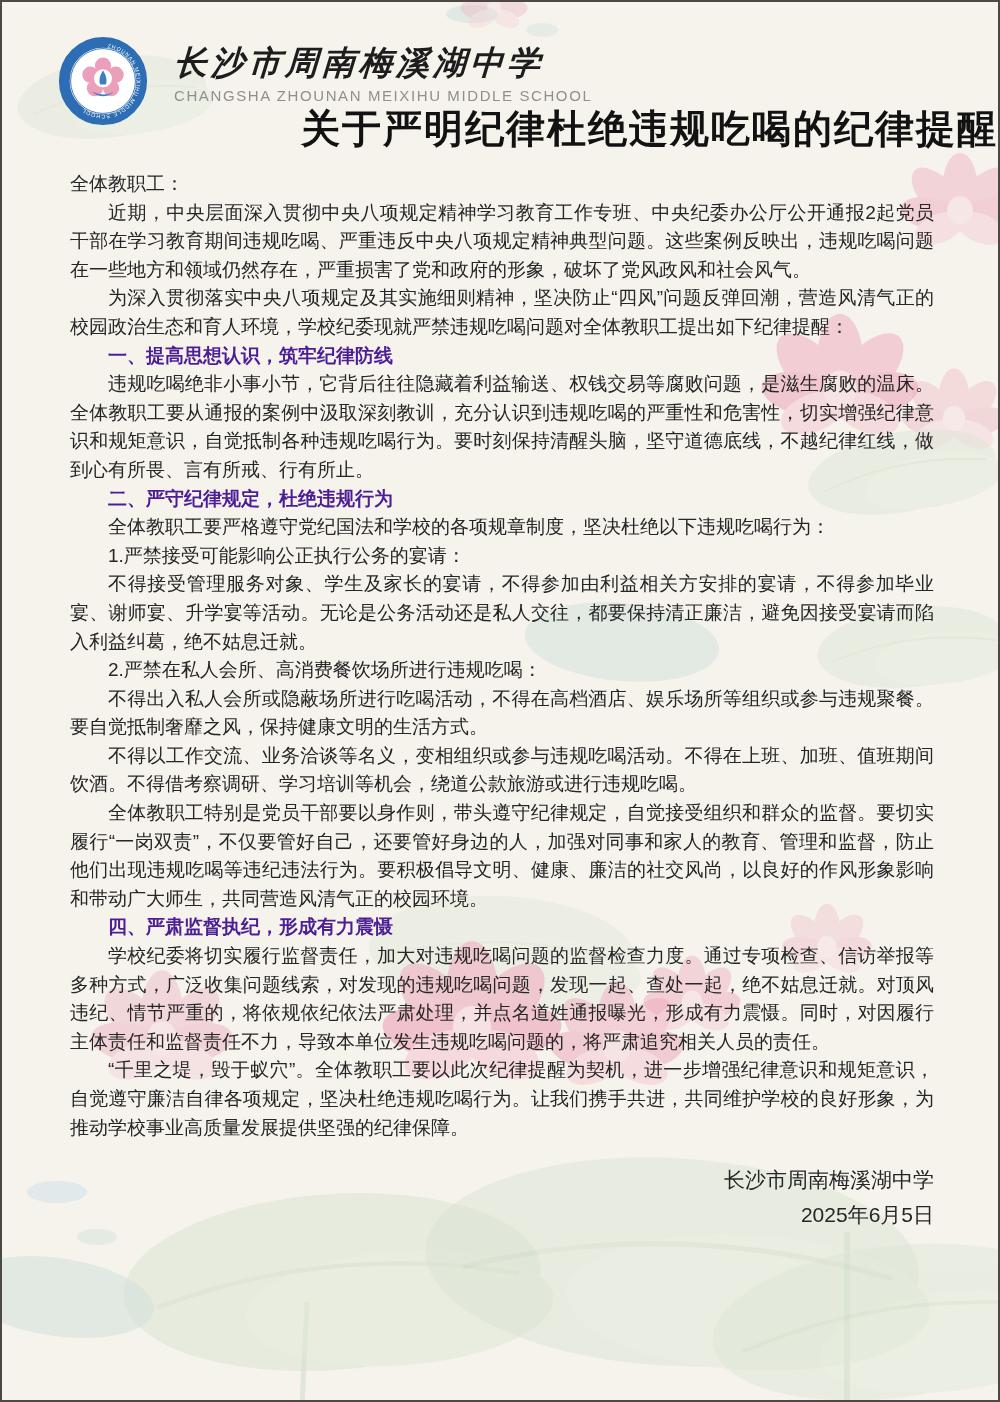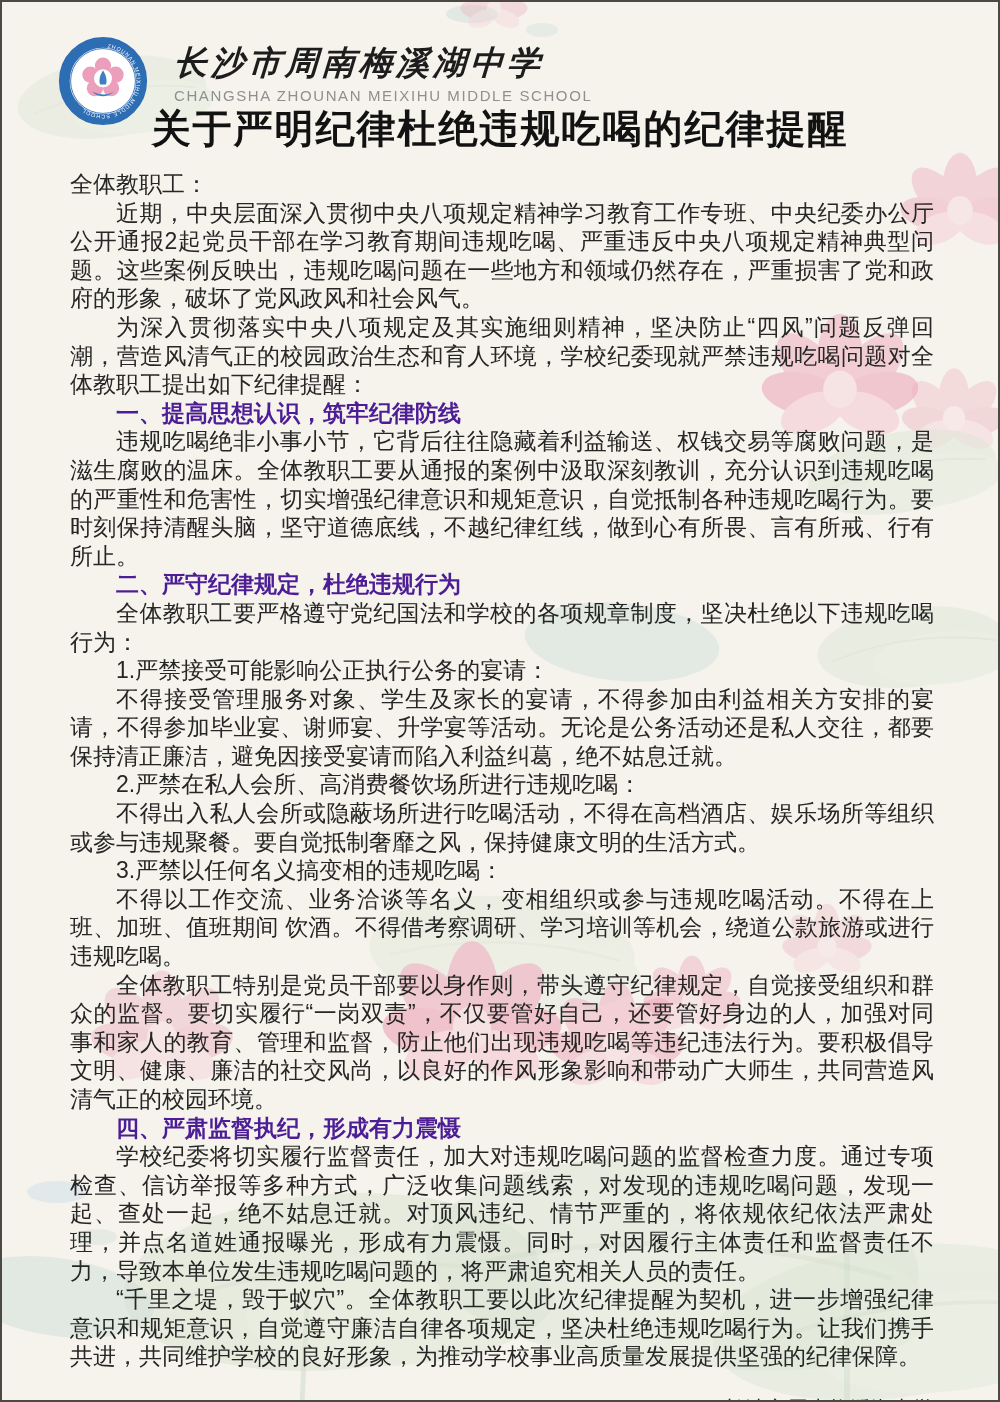--- a/index.html
+++ b/index.html
@@ -23,28 +23,28 @@
     font-weight:bold;font-style:italic;
     font-size:33px;letter-spacing:4px;color:#1d1d1d;line-height:38px;
     transform:skewX(-3deg);
   }
   .school-en{
     font-size:15px;color:#8f8f8f;letter-spacing:1.6px;margin-top:5px;
     font-family:"Liberation Sans", sans-serif;
   }
   .title{
     position:absolute;left:0;right:0;top:100px;
-    text-align:center;font-size:39px;font-weight:bold;
+    text-align:right;font-size:39px;font-weight:bold;
     color:#121212;letter-spacing:2px;margin:0;
   }
   .body{
     position:absolute;left:68px;right:64px;top:168px;
   }
   .body p, .body h2{
-    margin:0;font-size:23px;line-height:28.6px;
+    margin:0;font-size:19px;line-height:28.6px;
     text-align:justify;text-indent:2em;color:#262626;font-weight:normal;
   }
   .body h2{font-weight:bold;color:#4c1d95;}
   .body p.salutation{text-indent:0;}
   .signature{
     margin-top:20px;text-align:right;font-size:21px;line-height:35px;color:#262626;
   }
 </style>
 </head>
 <body>
@@ -141,21 +141,20 @@
 
       <h2>一、提高思想认识，筑牢纪律防线</h2>
       <p>违规吃喝绝非小事小节，它背后往往隐藏着利益输送、权钱交易等腐败问题，是滋生腐败的温床。全体教职工要从通报的案例中汲取深刻教训，充分认识到违规吃喝的严重性和危害性，切实增强纪律意识和规矩意识，自觉抵制各种违规吃喝行为。要时刻保持清醒头脑，坚守道德底线，不越纪律红线，做到心有所畏、言有所戒、行有所止。</p>
 
       <h2>二、严守纪律规定，杜绝违规行为</h2>
       <p>全体教职工要严格遵守党纪国法和学校的各项规章制度，坚决杜绝以下违规吃喝行为：</p>
       <p>1.严禁接受可能影响公正执行公务的宴请：</p>
       <p>不得接受管理服务对象、学生及家长的宴请，不得参加由利益相关方安排的宴请，不得参加毕业宴、谢师宴、升学宴等活动。无论是公务活动还是私人交往，都要保持清正廉洁，避免因接受宴请而陷入利益纠葛，绝不姑息迁就。</p>
       <p>2.严禁在私人会所、高消费餐饮场所进行违规吃喝：</p>
       <p>不得出入私人会所或隐蔽场所进行吃喝活动，不得在高档酒店、娱乐场所等组织或参与违规聚餐。要自觉抵制奢靡之风，保持健康文明的生活方式。</p>
-      <p>3.严禁以任何名义搞变相的违规吃喝：</p>
       <p>不得以工作交流、业务洽谈等名义，变相组织或参与违规吃喝活动。不得在上班、加班、值班期间 饮酒。不得借考察调研、学习培训等机会，绕道公款旅游或进行违规吃喝。</p>
 
       <p>全体教职工特别是党员干部要以身作则，带头遵守纪律规定，自觉接受组织和群众的监督。要切实履行“一岗双责”，不仅要管好自己，还要管好身边的人，加强对同事和家人的教育、管理和监督，防止他们出现违规吃喝等违纪违法行为。要积极倡导文明、健康、廉洁的社交风尚，以良好的作风形象影响和带动广大师生，共同营造风清气正的校园环境。</p>
 
       <h2>四、严肃监督执纪，形成有力震慑</h2>
       <p>学校纪委将切实履行监督责任，加大对违规吃喝问题的监督检查力度。通过专项检查、信访举报等多种方式，广泛收集问题线索，对发现的违规吃喝问题，发现一起、查处一起，绝不姑息迁就。对顶风违纪、情节严重的，将依规依纪依法严肃处理，并点名道姓通报曝光，形成有力震慑。同时，对因履行主体责任和监督责任不力，导致本单位发生违规吃喝问题的，将严肃追究相关人员的责任。</p>
 
       <p>“千里之堤，毁于蚁穴”。全体教职工要以此次纪律提醒为契机，进一步增强纪律意识和规矩意识，自觉遵守廉洁自律各项规定，坚决杜绝违规吃喝行为。让我们携手共进，共同维护学校的良好形象，为推动学校事业高质量发展提供坚强的纪律保障。</p>
 
       <div class="signature">

